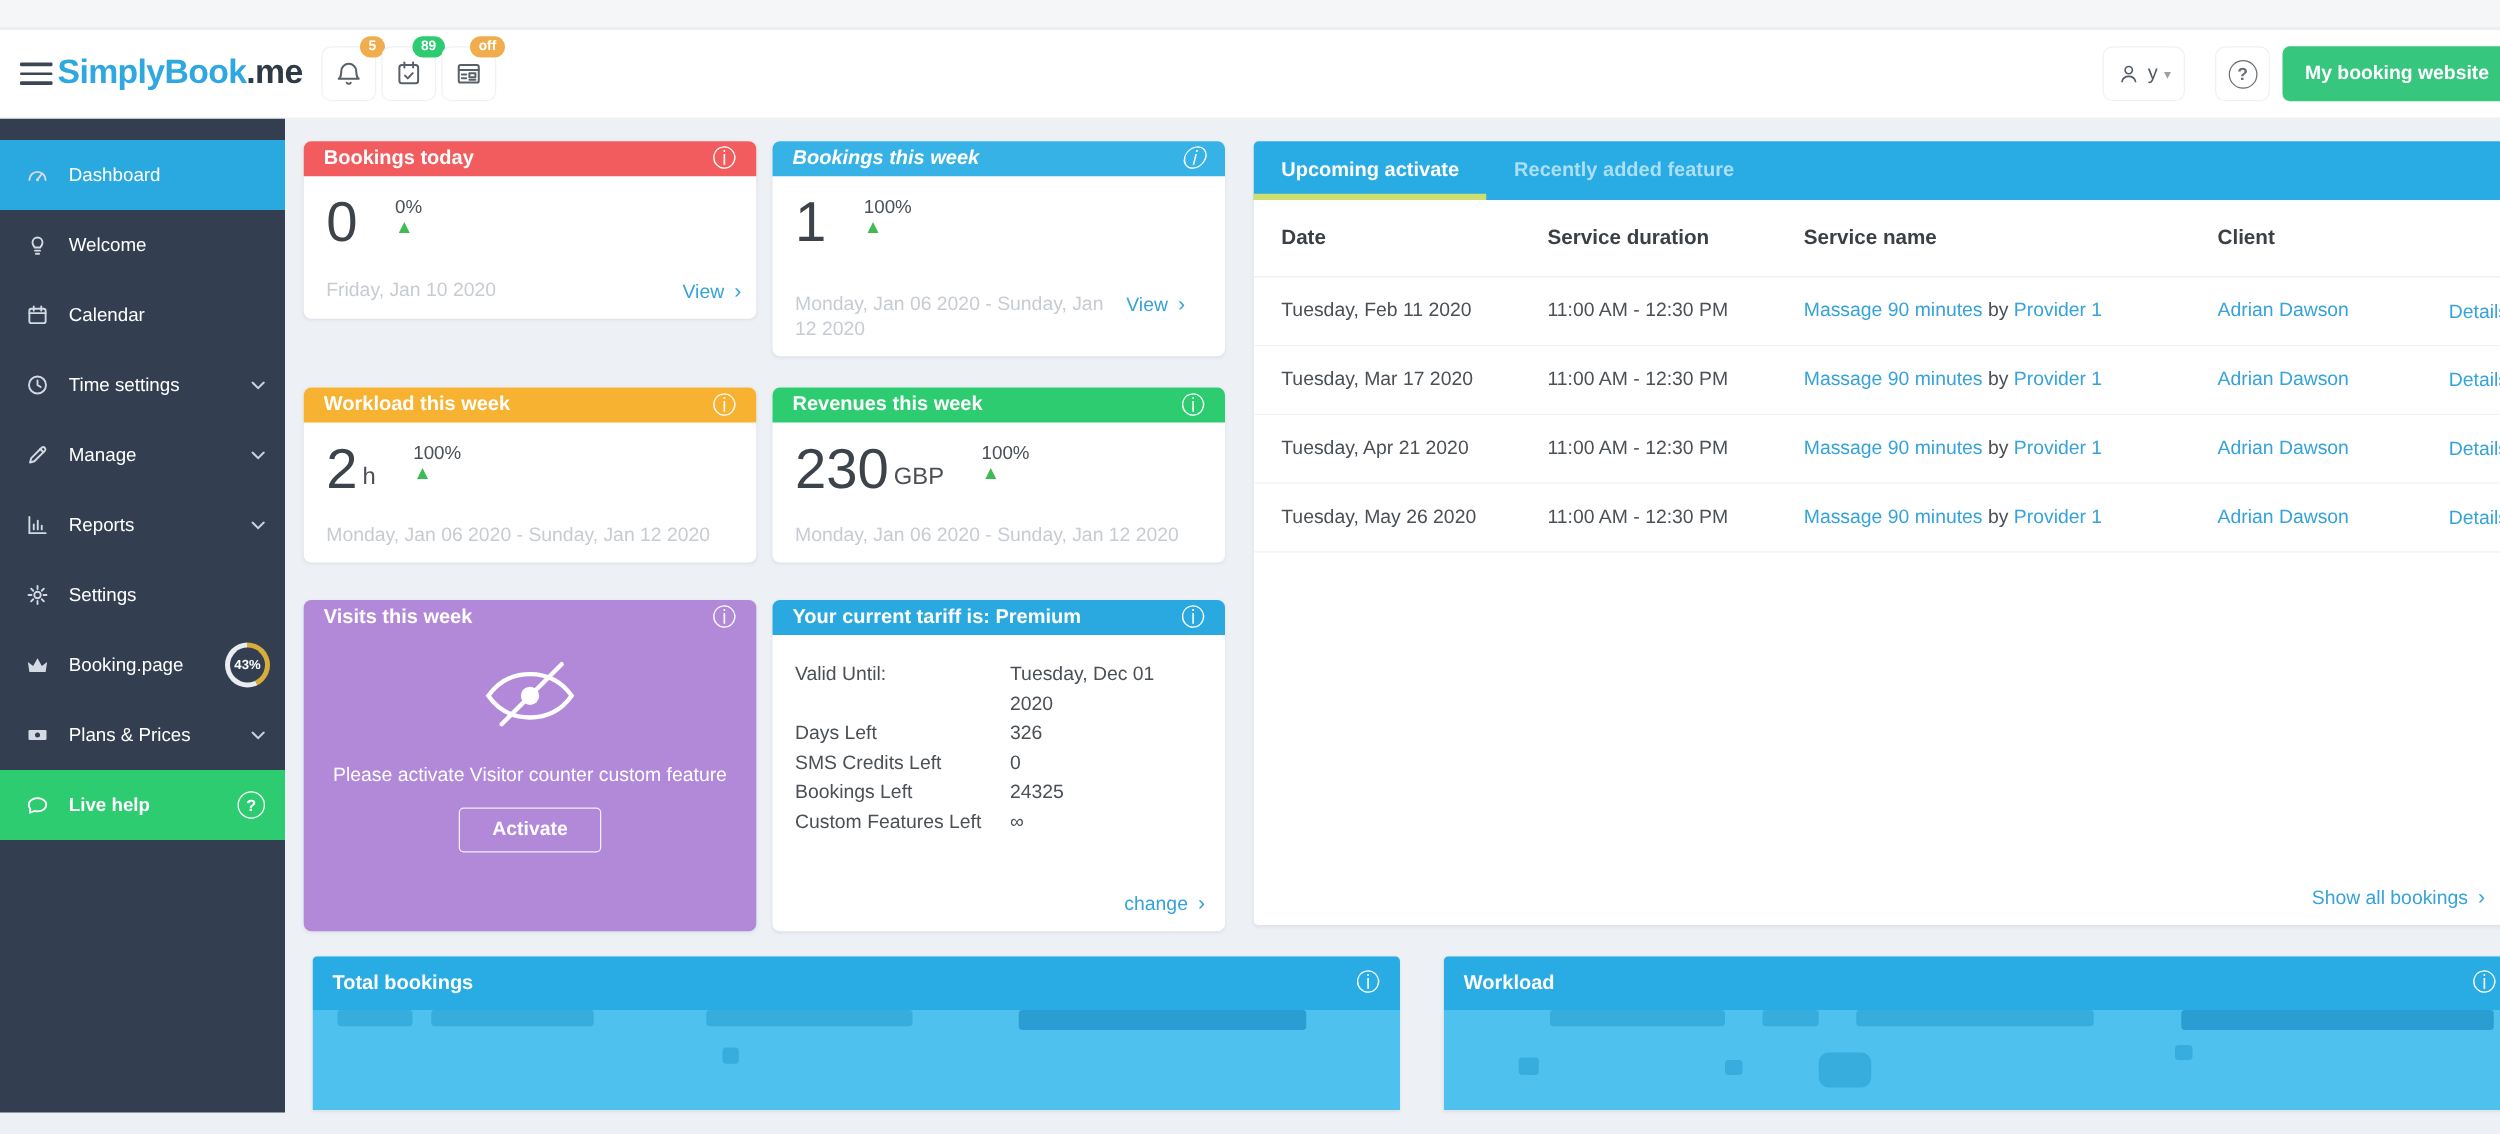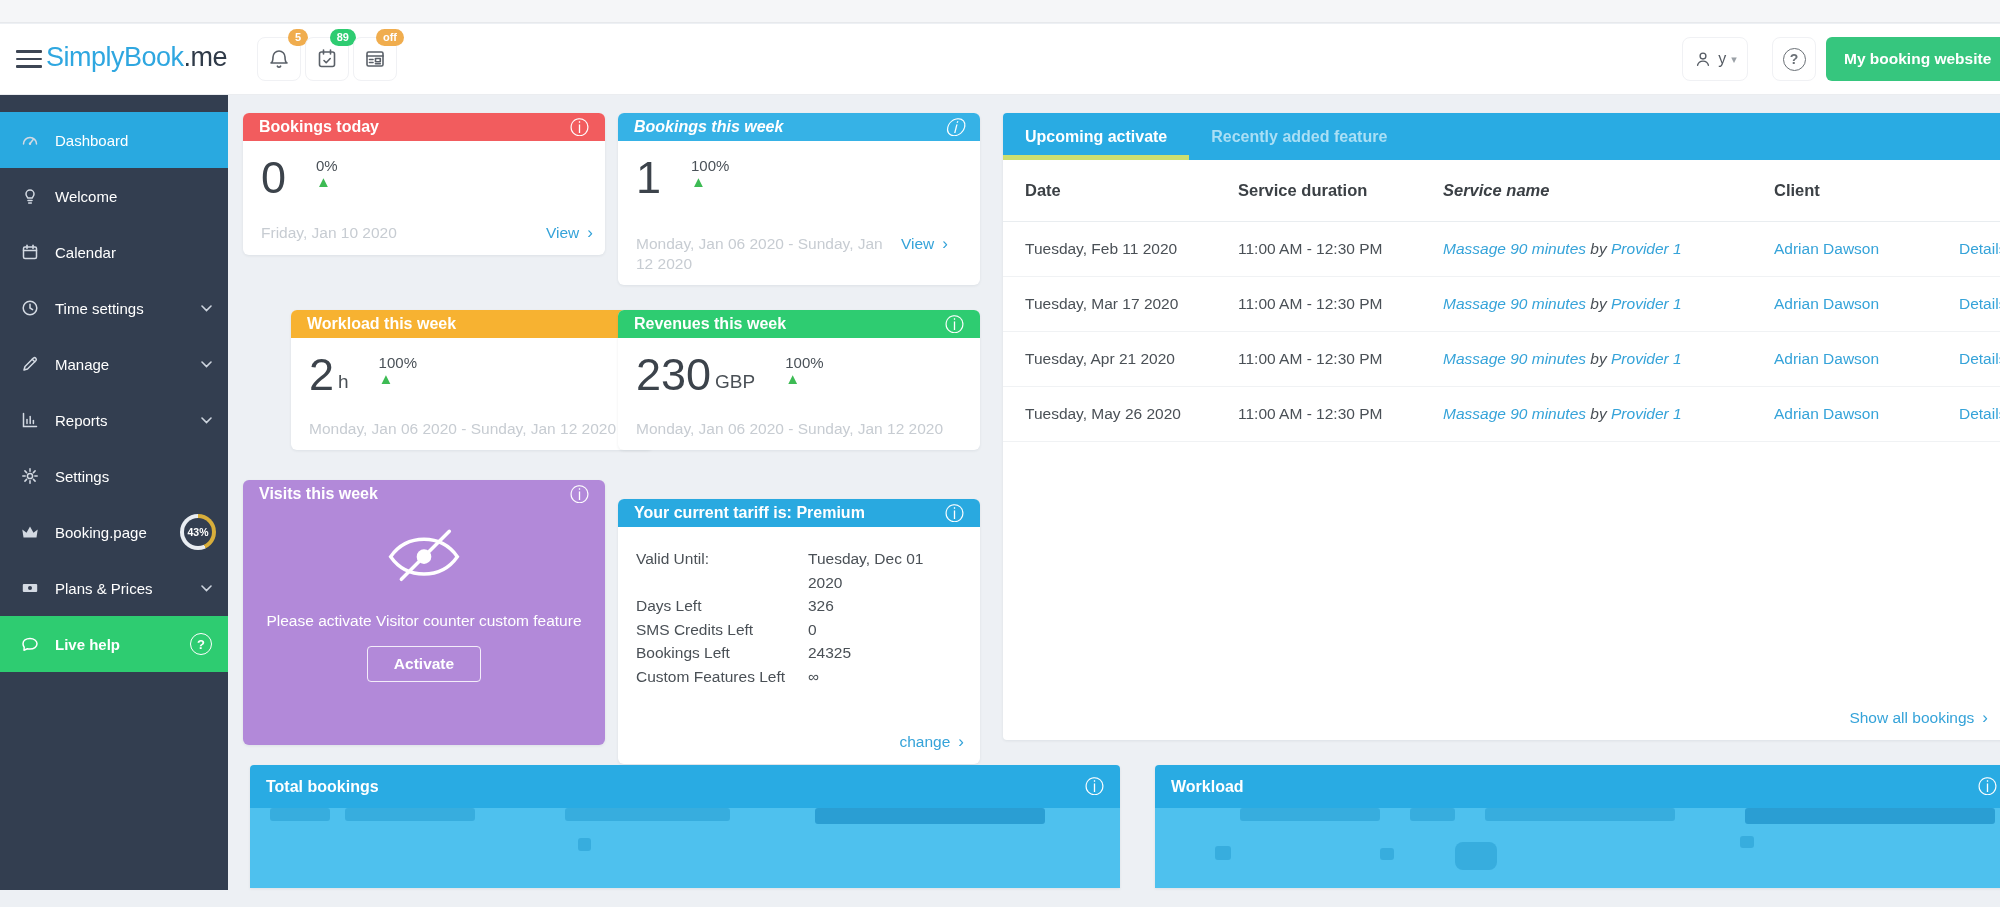--- a/index.html
+++ b/index.html
@@ -6,21 +6,21 @@
   html,body { width:2000px; height:907px; }
   body { font-family:"Liberation Sans", sans-serif; background:#edf0f4; position:relative; overflow:hidden; }
 
   .root { position:absolute; inset:0; width:2000px; height:907px; overflow:hidden; }
 
   
   .topstrip { position:absolute; left:0; top:0; width:2000px; height:23px; background:#f5f6f8; border-bottom:1px solid #e7e9ec; }
   .header { position:absolute; left:0; top:24px; width:2000px; height:71px; background:#fff; border-bottom:1px solid #ebedf0; }
   .burger { position:absolute; left:16px; top:26px; width:26px; height:18px; cursor:pointer; }
   .burger span { display:block; height:2.5px; background:#3d4654; margin-bottom:5px; border-radius:1px; }
-  .logo { position:absolute; left:46px; top:18px; font-size:27px; font-weight:normal; letter-spacing:-0.5px; }
+  .logo { position:absolute; left:46px; top:18px; font-size:27px; font-weight:bold; letter-spacing:-0.5px; }
   .logo .brand { color:#2fa7e0; }
   .logo .suffix { color:#2f3a48; }
   .hdr-icons { position:absolute; left:257px; top:13px; display:flex; gap:4px; }
   .icon-btn { position:relative; width:44px; height:44px; border:1px solid #f0f1f4; border-radius:8px; display:flex; align-items:center; justify-content:center; color:#5a6068; background:#fff; }
   .badge { position:absolute; top:-9px; right:-8px; color:#fff; font-size:11px; font-weight:bold; padding:2px 7px; border-radius:10px; line-height:13px; }
   .badge.orange { background:#f0ad4e; }
   .badge.green { background:#2ecc71; }
   .user-box { position:absolute; left:1682px; top:13px; width:66px; height:44px; border:1px solid #f0f1f4; border-radius:8px; display:flex; align-items:center; justify-content:center; gap:5px; color:#555b63; font-size:16px; }
   .help-btn { position:absolute; left:1772px; top:13px; width:44px; height:44px; border:1px solid #f0f1f4; border-radius:8px; display:flex; align-items:center; justify-content:center; }
   .q-circle { width:23px; height:23px; border:1.6px solid #6a7076; border-radius:50%; color:#6a7076; font-size:14px; font-weight:bold; display:flex; align-items:center; justify-content:center; }
@@ -70,21 +70,21 @@
   
   .panel { position:absolute; left:1003px; top:113px; width:1005px; height:627px; background:#fff; border-radius:4px; box-shadow:0 1px 3px rgba(40,50,60,.08); }
   .tabbar { height:47px; background:#29abe3; border-radius:4px 4px 0 0; display:flex; }
   .tab { position:relative; line-height:47px; padding:0 22px; font-size:16px; font-weight:bold; color:#aadff5; cursor:pointer; }
   .tab.active { color:#fff; }
   .tab.active::after { content:""; position:absolute; left:0; right:0; bottom:0; height:5px; background:#ccdf70; }
   .thead { height:62px; display:flex; align-items:center; padding-left:22px; font-size:16.5px; font-weight:bold; color:#3b4045; border-bottom:1px solid #e9edf0; }
   .trow { height:55px; display:flex; align-items:center; padding-left:22px; font-size:15.5px; color:#4a5056; border-bottom:1px solid #f0f2f4; }
   .c-date { width:213px; flex:none; }
   .c-dur { width:205px; flex:none; }
-  .c-svc { width:315px; flex:none;font-style:italic; }
+  .c-svc { width:315px; flex:none; }
   .c-cli { width:185px; flex:none;margin-left:16px; }
   .c-det { flex:1; text-align:right; padding-right:20px; white-space:nowrap; }
   .blu { color:#35a3d9; cursor:pointer; }
   .panel-foot { position:absolute; right:20px; bottom:12px; }
 
   
   .chart-card { position:absolute; border-radius:4px 4px 0 0; overflow:hidden; box-shadow:0 1px 3px rgba(40,50,60,.08); }
   .chart-hd { height:43px; background:#29abe3; display:flex; align-items:center; justify-content:space-between; padding:0 16px; color:#fff; font-size:16px; font-weight:bold; }
   .chart-body { position:relative; height:80px; background:#4ec1ee; }
   .blob { position:absolute; background:rgba(23,145,200,.42); border-radius:3px; }
@@ -287,21 +287,21 @@
           <span class="pct">100%</span>
           <span class="tri">▲</span>
         </span>
     </div>
     <div class="card-bottom">
       <span class="card-date" style="max-width:265px;">Monday, Jan 06 2020 - Sunday, Jan 12 2020</span>
       <a class="vlink"><span>View</span><span class="chev">›</span></a>
     </div>
   </section>
 
-  <section class="card" style="left:243px; top:310px; width:362px; height:140px;margin-left:48px;">
+  <section class="card" style="left:243px; top:310px; width:362px; height:140px;">
     <div class="card-hd hd-orange">
       <span>Workload this week</span>
       <span class="info">ⓘ</span>
     </div>
     <div class="val-row">
       <span class="bigval">2</span>
       <span class="unit">h</span>
       <span class="pct-block">
           <span class="pct">100%</span>
           <span class="tri">▲</span>
@@ -339,21 +339,21 @@
       <svg width="92" height="64" viewBox="0 0 64 48" fill="none" stroke="#fff" stroke-width="2.6" stroke-linecap="round">
           <path d="M7 26c6-8.5 14.5-13 25-13s19 4.5 25 13c-6 8.5-14.5 13-25 13S13 34.5 7 26z"></path>
           <circle cx="32" cy="26" r="5.5" fill="#fff" stroke="none"></circle>
           <line x1="15" y1="43" x2="51" y2="7"></line>
         </svg>
     </div>
     <div class="v-msg">Please activate Visitor counter custom feature</div>
     <button class="activate">Activate</button>
   </section>
 
-  <section class="card" style="left:618px; top:480px; width:362px; height:265px;margin-top:19px;">
+  <section class="card" style="left:618px; top:480px; width:362px; height:265px;">
     <div class="card-hd hd-blue2">
       <span>Your current tariff is: Premium</span>
       <span class="info">ⓘ</span>
     </div>
     <div class="t-rows">
       <div class="t-row">
           <span class="t-label">Valid Until:</span>
           <span class="t-val">Tuesday, Dec 01 2020</span>
         </div>
       <div class="t-row">

